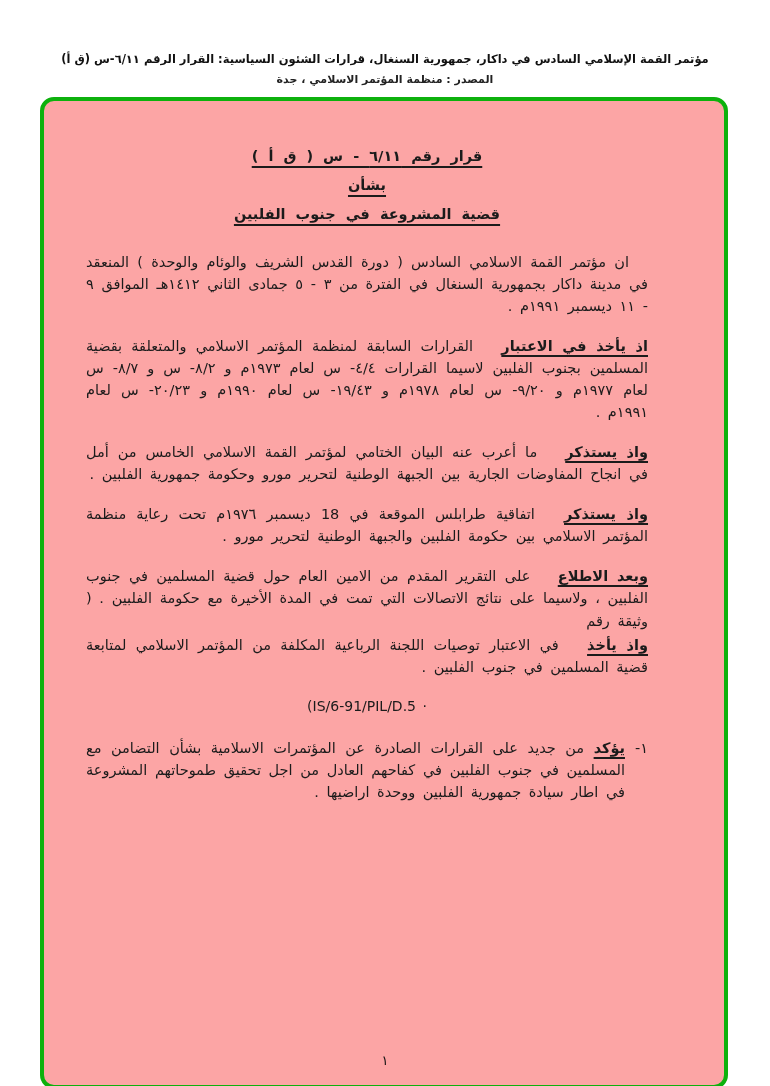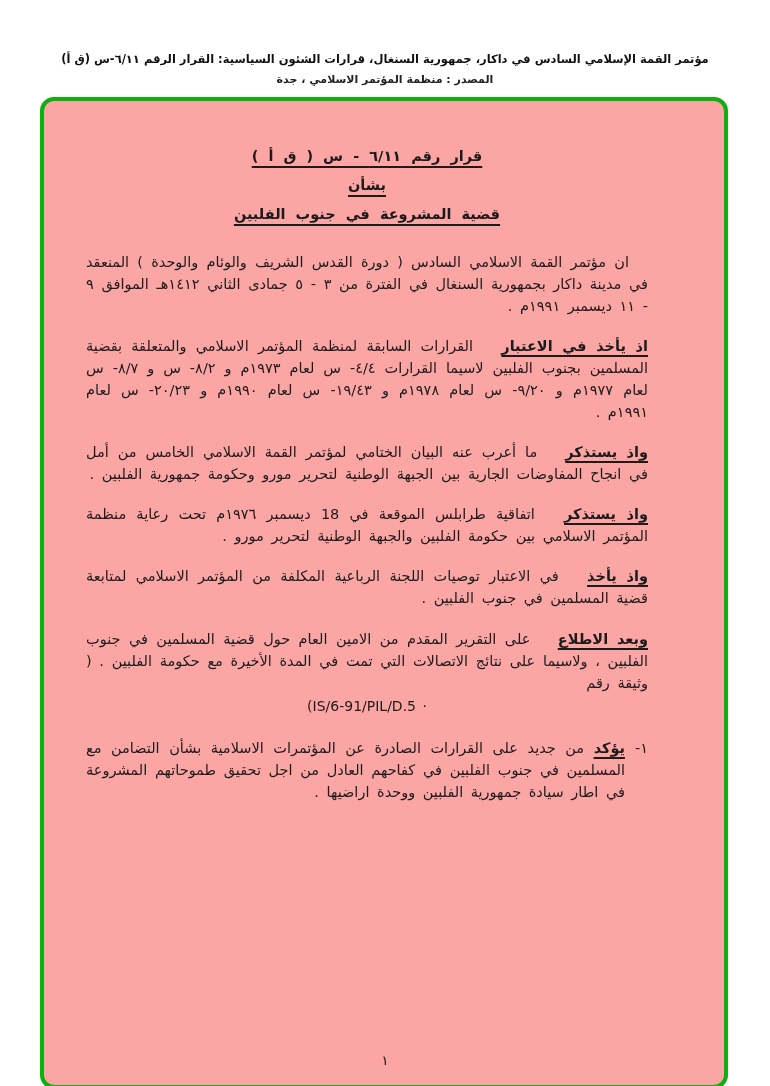--- a/index.html
+++ b/index.html
@@ -149,26 +149,26 @@
     </div>
 
     <div class="para">
       <span class="lead">واذ يستذكر</span><span> ما أعرب عنه البيان الختامي لمؤتمر القمة الاسلامي الخامس من أمل في انجاح المفاوضات الجارية بين الجبهة الوطنية لتحرير مورو وحكومة جمهورية الفلبين .</span>
     </div>
 
     <div class="para">
       <span class="lead">واذ يستذكر</span><span> اتفاقية طرابلس الموقعة في 18 ديسمبر ١٩٧٦م تحت رعاية منظمة المؤتمر الاسلامي بين حكومة الفلبين والجبهة الوطنية لتحرير مورو .</span>
     </div>
 
+    <div class="para tight">
+      <span class="lead">وبعد الاطلاع</span><span> على التقرير المقدم من الامين العام حول قضية المسلمين في جنوب الفلبين ، ولاسيما على نتائج الاتصالات التي تمت في المدة الأخيرة مع حكومة الفلبين . ( وثيقة رقم</span>
+    </div>
+
     <div class="para">
       <span class="lead">واذ يأخذ</span><span> في الاعتبار توصيات اللجنة الرباعية المكلفة من المؤتمر الاسلامي لمتابعة قضية المسلمين في جنوب الفلبين .</span>
-    </div>
-
-    <div class="para tight">
-      <span class="lead">وبعد الاطلاع</span><span> على التقرير المقدم من الامين العام حول قضية المسلمين في جنوب الفلبين ، ولاسيما على نتائج الاتصالات التي تمت في المدة الأخيرة مع حكومة الفلبين . ( وثيقة رقم</span>
     </div>
 
     <div class="doc-ref">(IS/6-91/PIL/D.5  ·</div>
 
     <div class="item">
       <span class="item-num">١-</span>
       <div class="item-text">
         <span class="lead">يؤكد</span><span> من جديد على القرارات الصادرة عن المؤتمرات الاسلامية بشأن التضامن مع المسلمين في جنوب الفلبين في كفاحهم العادل من اجل تحقيق طموحاتهم المشروعة في اطار سيادة جمهورية الفلبين ووحدة اراضيها .</span>
       </div>
     </div>

